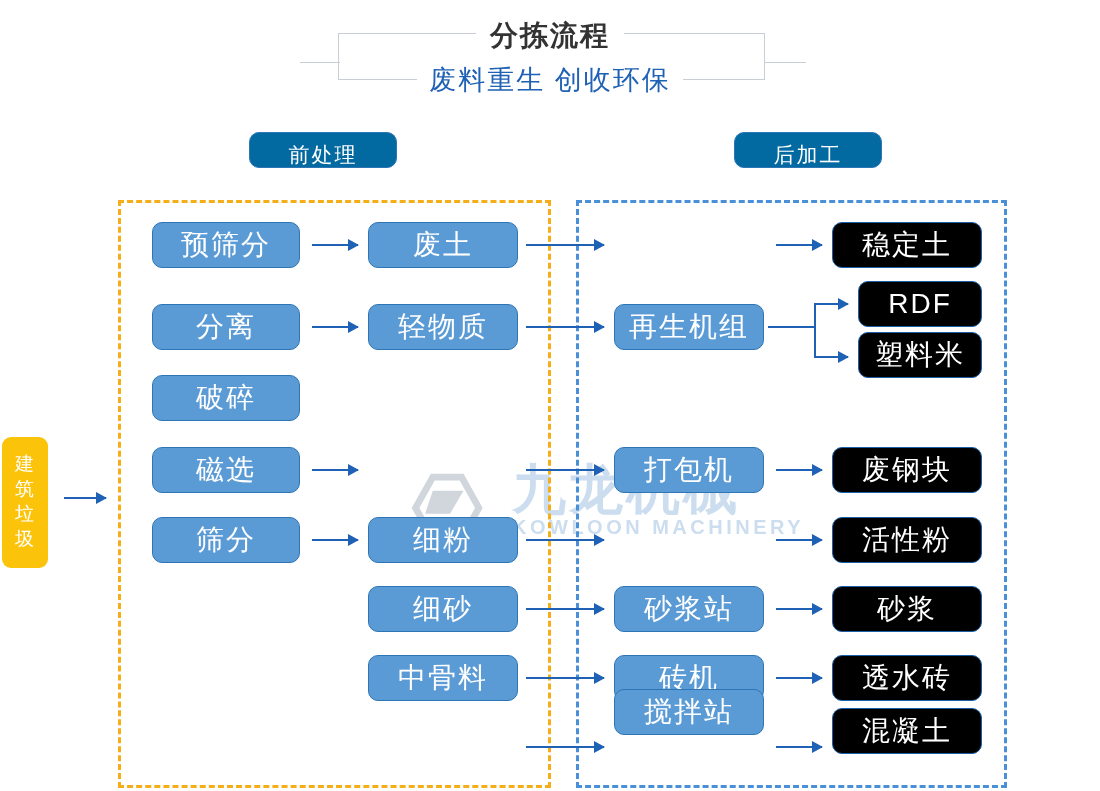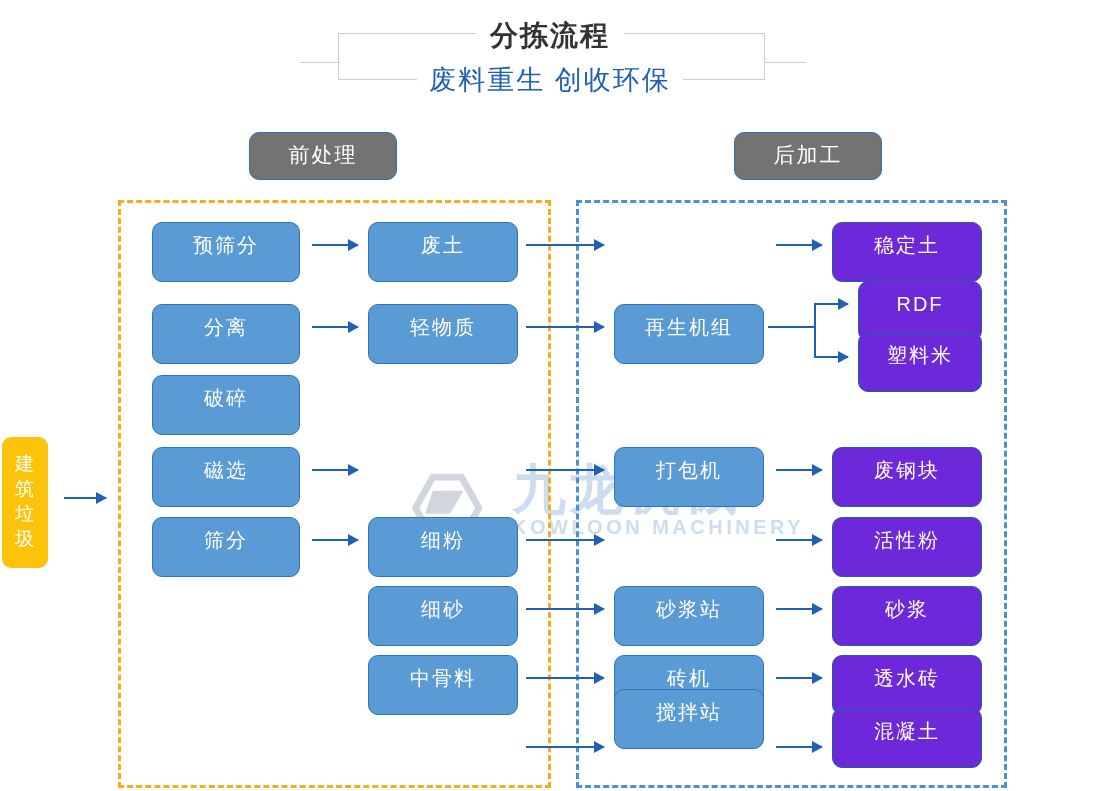--- a/index.html
+++ b/index.html
@@ -64,24 +64,24 @@
     letter-spacing: 2px;
   }
   .sub-title span {
     background: #ffffff;
     padding: 0 12px;
   }
 
   
   .stage-pill {
     position: absolute;
-    height: 48px;
+    height: 36px;
     line-height: 44px;
     text-align: center;
-    background: #737373;
+    background: #0369a1;
     border: 1px solid #2e75b6;
     border-radius: 10px;
     color: #ffffff;
     font-size: 21px;
     letter-spacing: 2px;
     box-sizing: border-box;
   }
   #stage-pre  { left: 249px; top: 132px; width: 148px; }
   #stage-post { left: 734px; top: 132px; width: 148px; }
 
@@ -111,36 +111,36 @@
     line-height: 25px;
     text-align: center;
     padding-top: 14px;
     box-sizing: border-box;
     letter-spacing: 1px;
   }
 
   
   .node {
     position: absolute;
-    height: 60px;
+    height: 46px;
     line-height: 44px;
     text-align: center;
     border-radius: 10px;
     color: #ffffff;
-    font-size: 20px;
+    font-size: 28px;
     letter-spacing: 2px;
     box-sizing: border-box;
     white-space: nowrap;
   }
   .node.light {
     background: #5b9bd5;
     border: 1px solid #2e75b6;
   }
   .node.dark {
-    background: #6d28d9;
+    background: #000000;
     border: 1px solid #1a5fa8;
   }
   .node.c1 { left: 152px; width: 148px; }
   .node.c2 { left: 368px; width: 150px; }
   .node.c3 { left: 614px; width: 150px; }
   .node.c4 { left: 832px; width: 150px; }
   .node.c4narrow { left: 858px; width: 124px; }
 
   
   .arrow {

